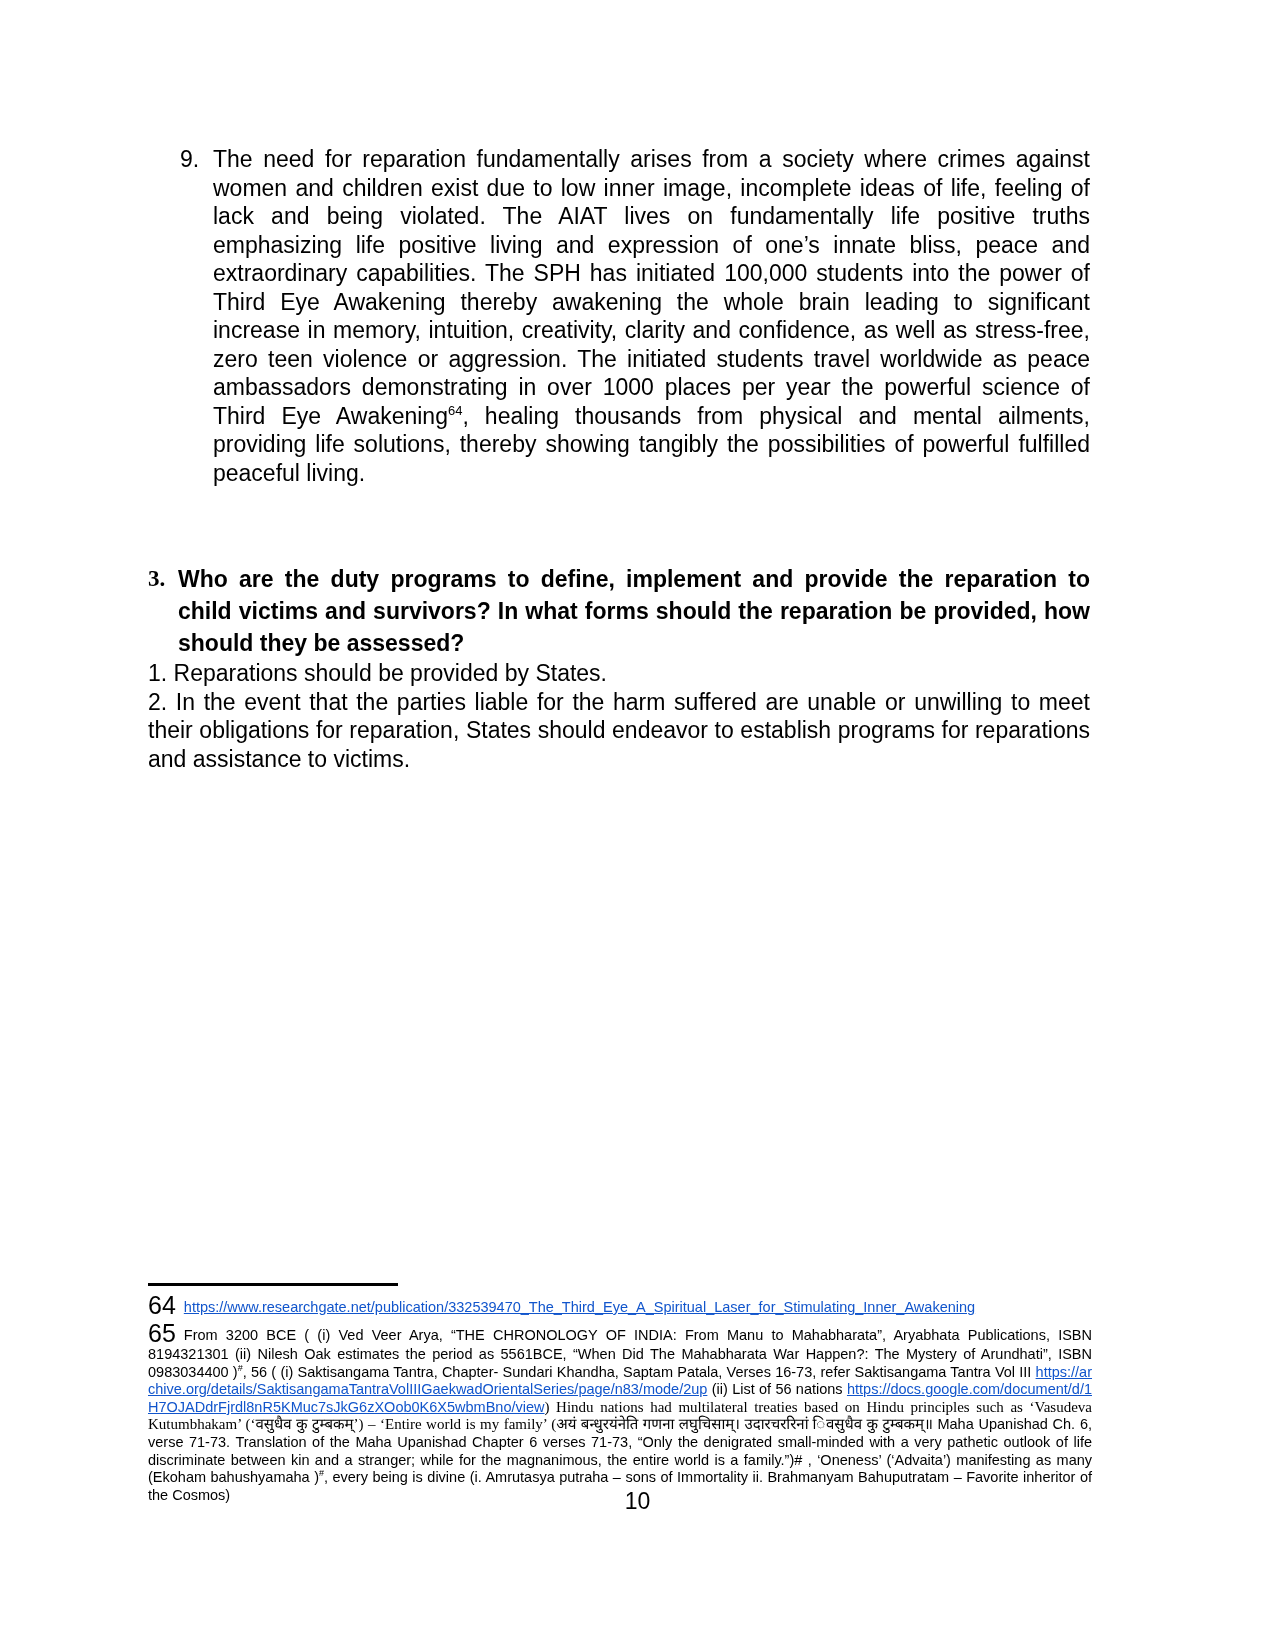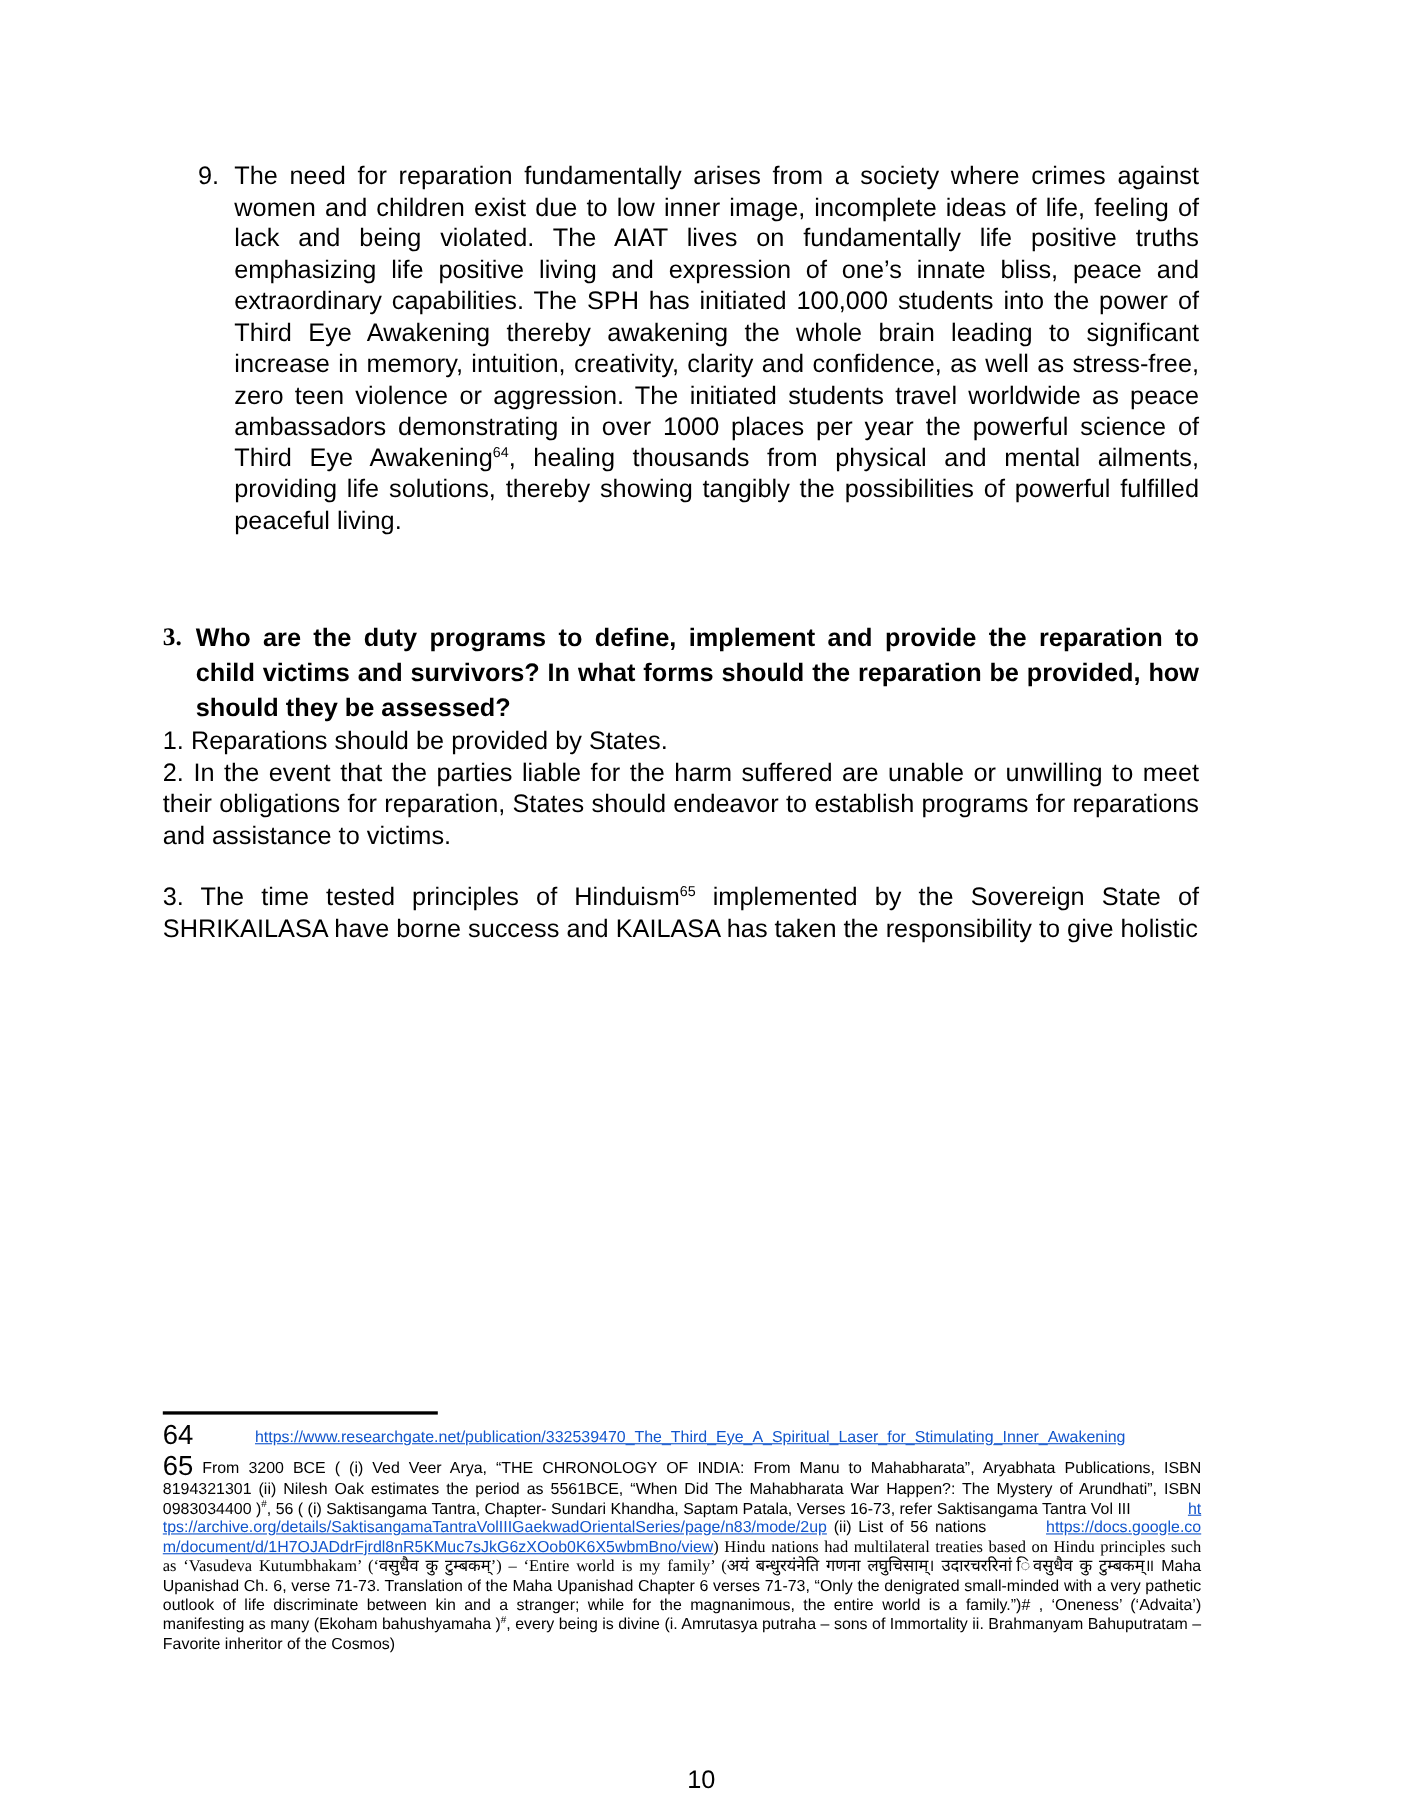--- a/index.html
+++ b/index.html
@@ -40,28 +40,28 @@
   .footnotes {
     position: absolute;
     left: 148px;
     top: 1283px;
     width: 944px;
   }
   .fn-rule { width: 250px; height: 3px; background: #000000; margin-bottom: 7px; }
   .fn { font-size: 14.5px; line-height: 17.6px; }
   .fn64 { margin-bottom: 3px; }
   .fn-num { font-size: 25px; line-height: 1; margin-right: 8px; vertical-align: -2px; }
-  a.fn-link, .seg-link { color: var(--color-link, #1155cc); cursor: pointer; word-break: break-all; margin-left: 48px; }
+  a.fn-link, .seg-link { color: var(--color-link, #1155cc); cursor: pointer; word-break: break-all; }
   .seg-plain { }
   .seg-italic { }
   .seg-serif { font-family: Liberation Serif, serif; font-size: 15px; }
   .seg-sup { font-size: 9px; vertical-align: super; line-height: 0; }
   .page-number {
     position: absolute;
-    top: 1604px;
+    top: 1488px;
     left: 0;
     width: 100%;
     text-align: center;
     font-size: 23px;
   }
 </style>
 </head>
 <body>
 
 <div class="page">
@@ -75,21 +75,20 @@
 
     <div class="heading">
       <div class="hnum">3.</div>
       <div class="hbody justify">Who are the duty programs to define, implement and provide the reparation to child victims and survivors? In what forms should the reparation be provided, how should they be assessed?</div>
     </div>
 
     <p class="answer a1">1. Reparations should be provided by States.</p>
 
     <p class="answer a2 justify">2. In the event that the parties liable for the harm suffered are unable or unwilling to meet their obligations for reparation, States should endeavor to establish programs for reparations and assistance to victims.</p>
 
-    <p class="answer a3 justify"><span>3. The time tested principles of Hinduism</span><sup class="ref">65</sup><span> implemented by the Sovereign State of SHRIKAILASA have borne success and KAILASA has taken the responsibility to give holistic</span></p>
 
   </div>
 
   <div class="footnotes">
     <div class="fn-rule"></div>
 
     <div class="fn fn64">
       <span class="fn-num">64</span><a class="fn-link" href="#">https://www.researchgate.net/publication/332539470_The_Third_Eye_A_Spiritual_Laser_for_Stimulating_Inner_Awakening</a>
     </div>
 

